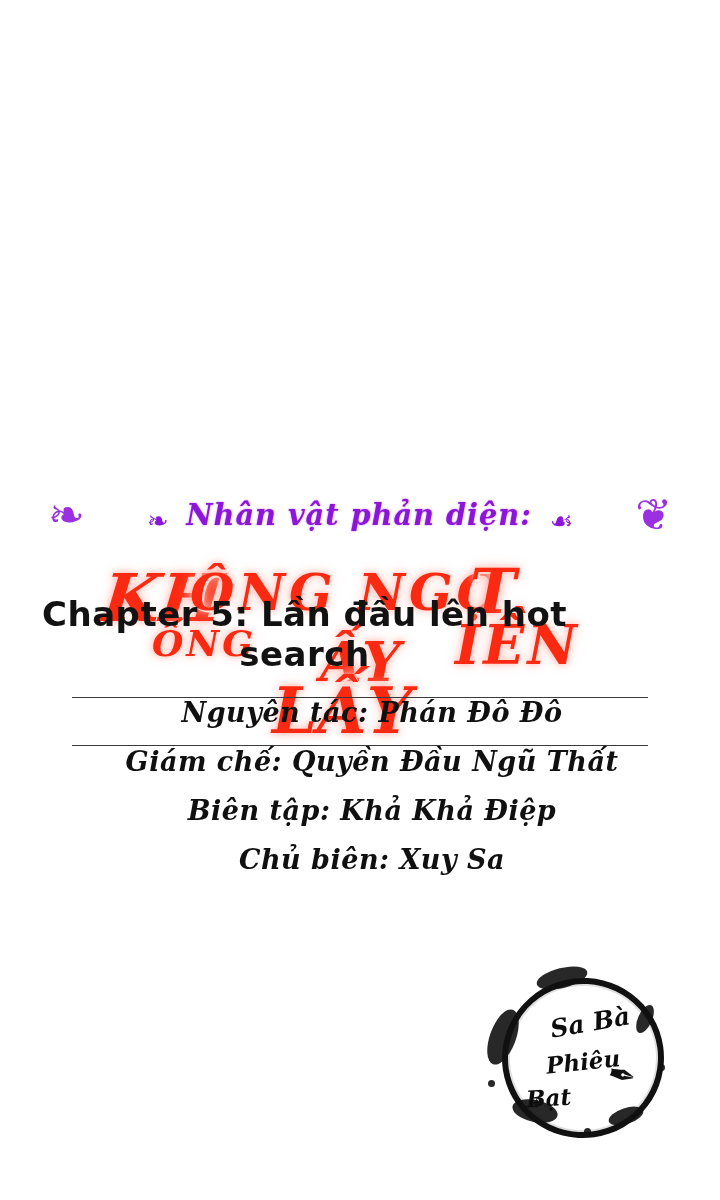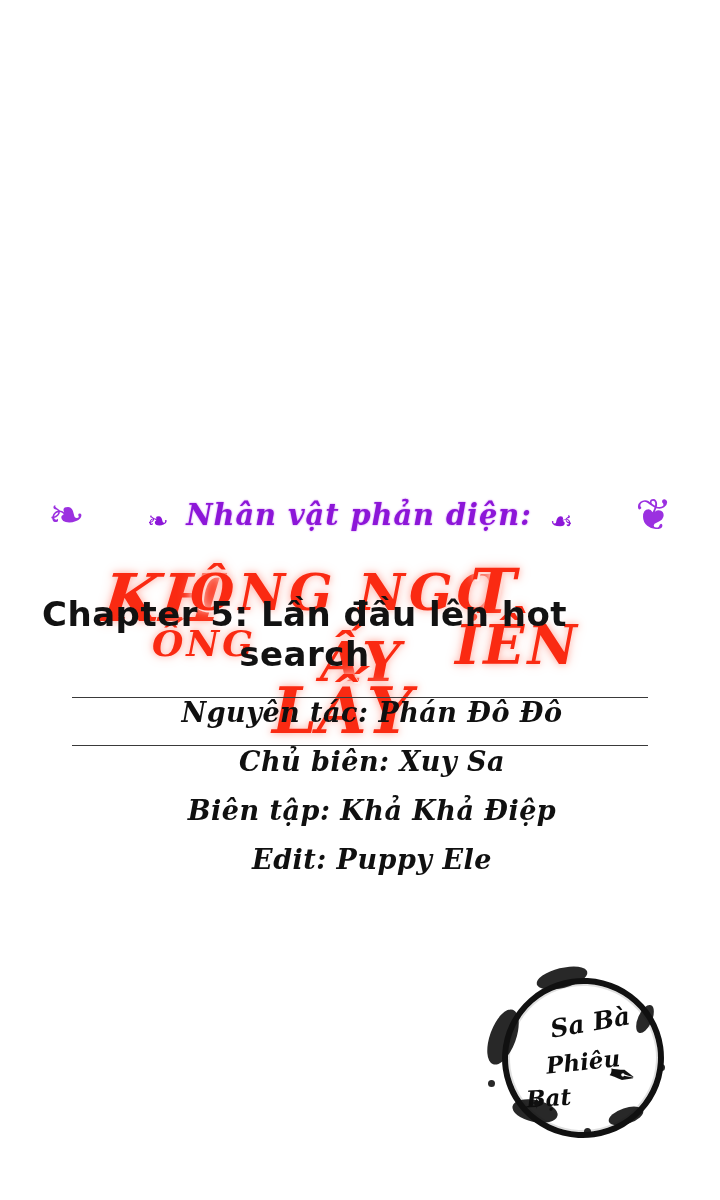--- a/index.html
+++ b/index.html
@@ -248,23 +248,23 @@
     <div class="big-red w7">LẤY</div>
 
     <div class="rule r1"></div>
     <div class="rule r2"></div>
   </div>
 
   <div class="chapter">Chapter 5: Lần đầu lên hot search</div>
 
   <div class="credits">
     <div class="line">Nguyên tác: Phán Đô Đô</div>
+    <div class="line">Giám chế: Quyền Đầu Ngũ Thất</div>
+    <div class="line">Biên tập: Khả Khả Điệp</div>
     <div class="line">Chủ biên: Xuy Sa</div>
-    <div class="line">Biên tập: Khả Khả Điệp</div>
-    <div class="line">Edit: Puppy Ele</div>
   </div>
 
   <div class="stamp">
     <div class="ring"></div>
     <div class="splat s1"></div>
     <div class="splat s2"></div>
     <div class="splat s3"></div>
     <div class="splat s4"></div>
     <div class="splat s5"></div>
     <div class="splat dot d1"></div>

